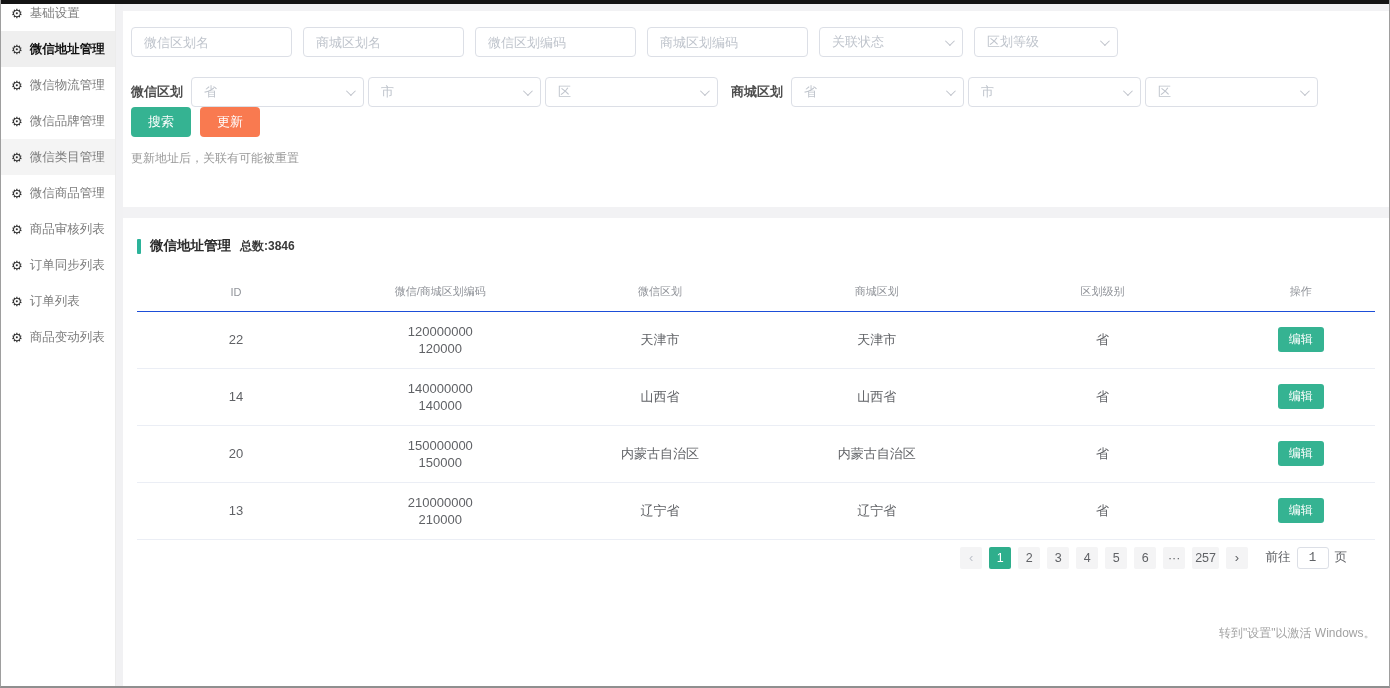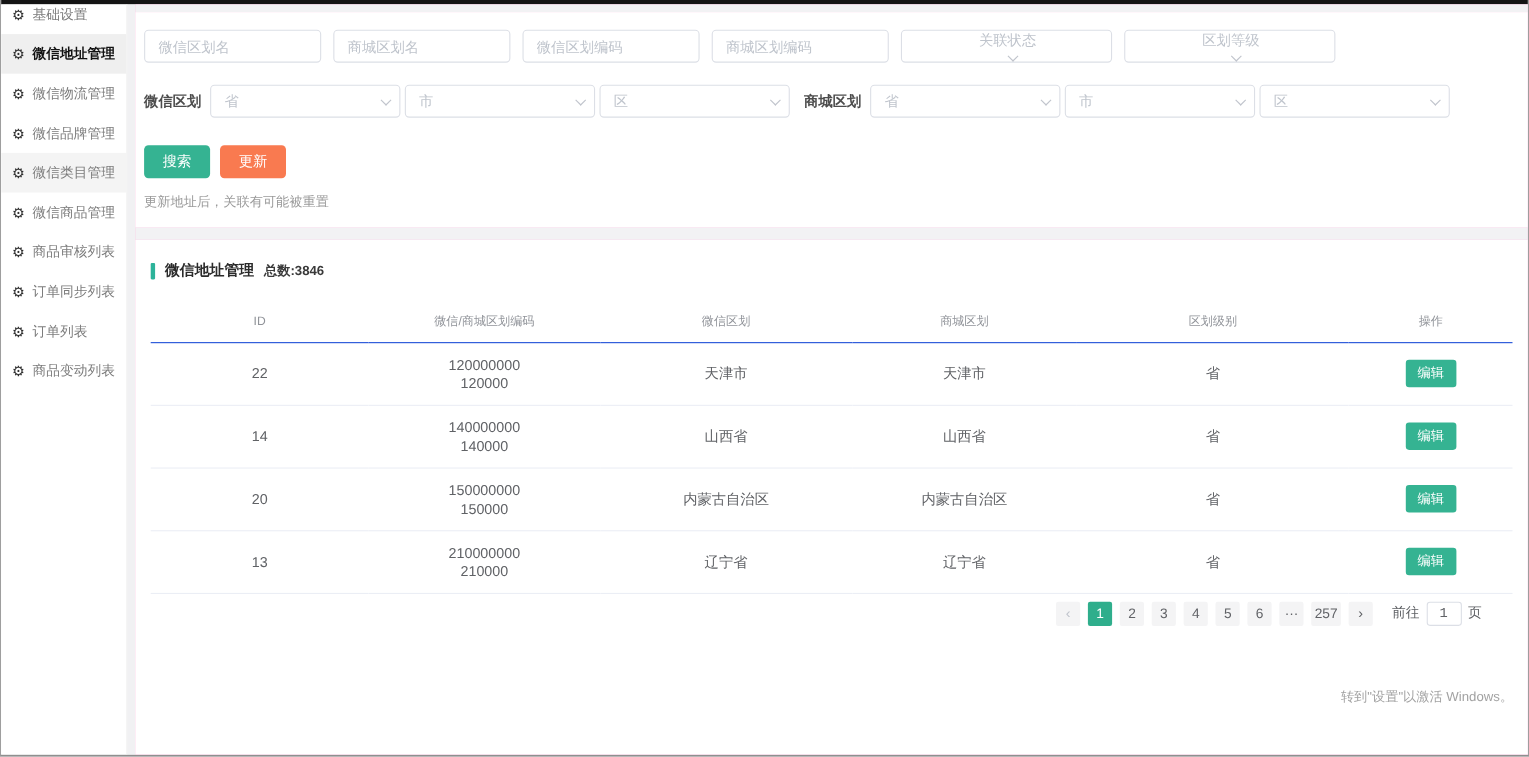--- a/index.html
+++ b/index.html
@@ -18,41 +18,41 @@
   .menu { margin-top:-9px; }
   .menu-item { height:36px; display:flex; align-items:center; gap:7px; padding-left:10px;
     font-size:12.5px; color:#7c7c7c; cursor:pointer; white-space:nowrap; }
   .menu-item .gear { font-size:13px; color:#2f2f2f; line-height:1; }
   .menu-item.active { background:#efefef; color:#121212; font-weight:bold; }
   .menu-item.hovered { background:#f4f4f4; }
 
   .divider-v { width:7px; min-width:7px; background:#f1f1f3; }
 
   
-  .content { flex:1; display:flex; flex-direction:column; background:#f9a8d4; min-width:0;justify-content:space-between; }
+  .content { flex:1; display:flex; flex-direction:column; background:#14b8a6; min-width:0;justify-content:space-between; }
   .top-strip { height:7px; background:#f2f2f4; }
   .filter-card { background:#fff; height:196px; padding:8px 8px 0 8px; }
 
   .frow { display:flex; align-items:center; }
   .frow1 { margin-top:8px; gap:11px; }
   .frow2 { margin-top:20px; }
   .t-input { height:30px; width:161px; border:1px solid #dcdfe6; border-radius:4px;
     padding:0 12px; font-size:13px; color:#606266; outline:none; font-family:inherit; background:#fff; }
   .t-input::placeholder { color:#bfc4cc; }
   .sel { height:30px; border:1px solid #dcdfe6; border-radius:4px; background:#fff;
     display:flex; align-items:center; justify-content:space-between; padding:0 10px 0 12px; cursor:pointer; }
   .sel .ph { font-size:13px; color:#bfc4cc; }
   .sel .chev { width:7px; height:7px; border-right:1.5px solid #c0c4cc; border-bottom:1.5px solid #c0c4cc;
     transform:rotate(45deg) translateY(-2px); margin-left:6px; }
-  .sel.w172 { width:192px;flex-direction:column; }
+  .sel.w172 { width:144px; }
   .sel.w173 { width:173px; margin-right:4px; }
   .flabel { font-size:13px; font-weight:700; color:#4d4d4d; margin-right:8px; white-space:nowrap; }
   .flabel.second { margin-left:9px; }
 
-  .btn-row { margin-top:25px; display:flex; gap:9px; }
+  .btn-row { display:flex; gap:9px; }
   .btn { height:30px; border:none; border-radius:4px; color:#fff; font-size:13px;
     font-family:inherit; cursor:pointer; padding:0 17px; }
   .btn-green { background:#35b392; }
   .btn-orange { background:#f97a50; }
   .hint { margin-top:13px; font-size:12px; color:#9a9a9a; }
 
   .gap-h { height:11px; background:#f2f2f4; }
 
   
   .table-card { background:#fff; flex:1; padding:0 14px; position:relative; }

